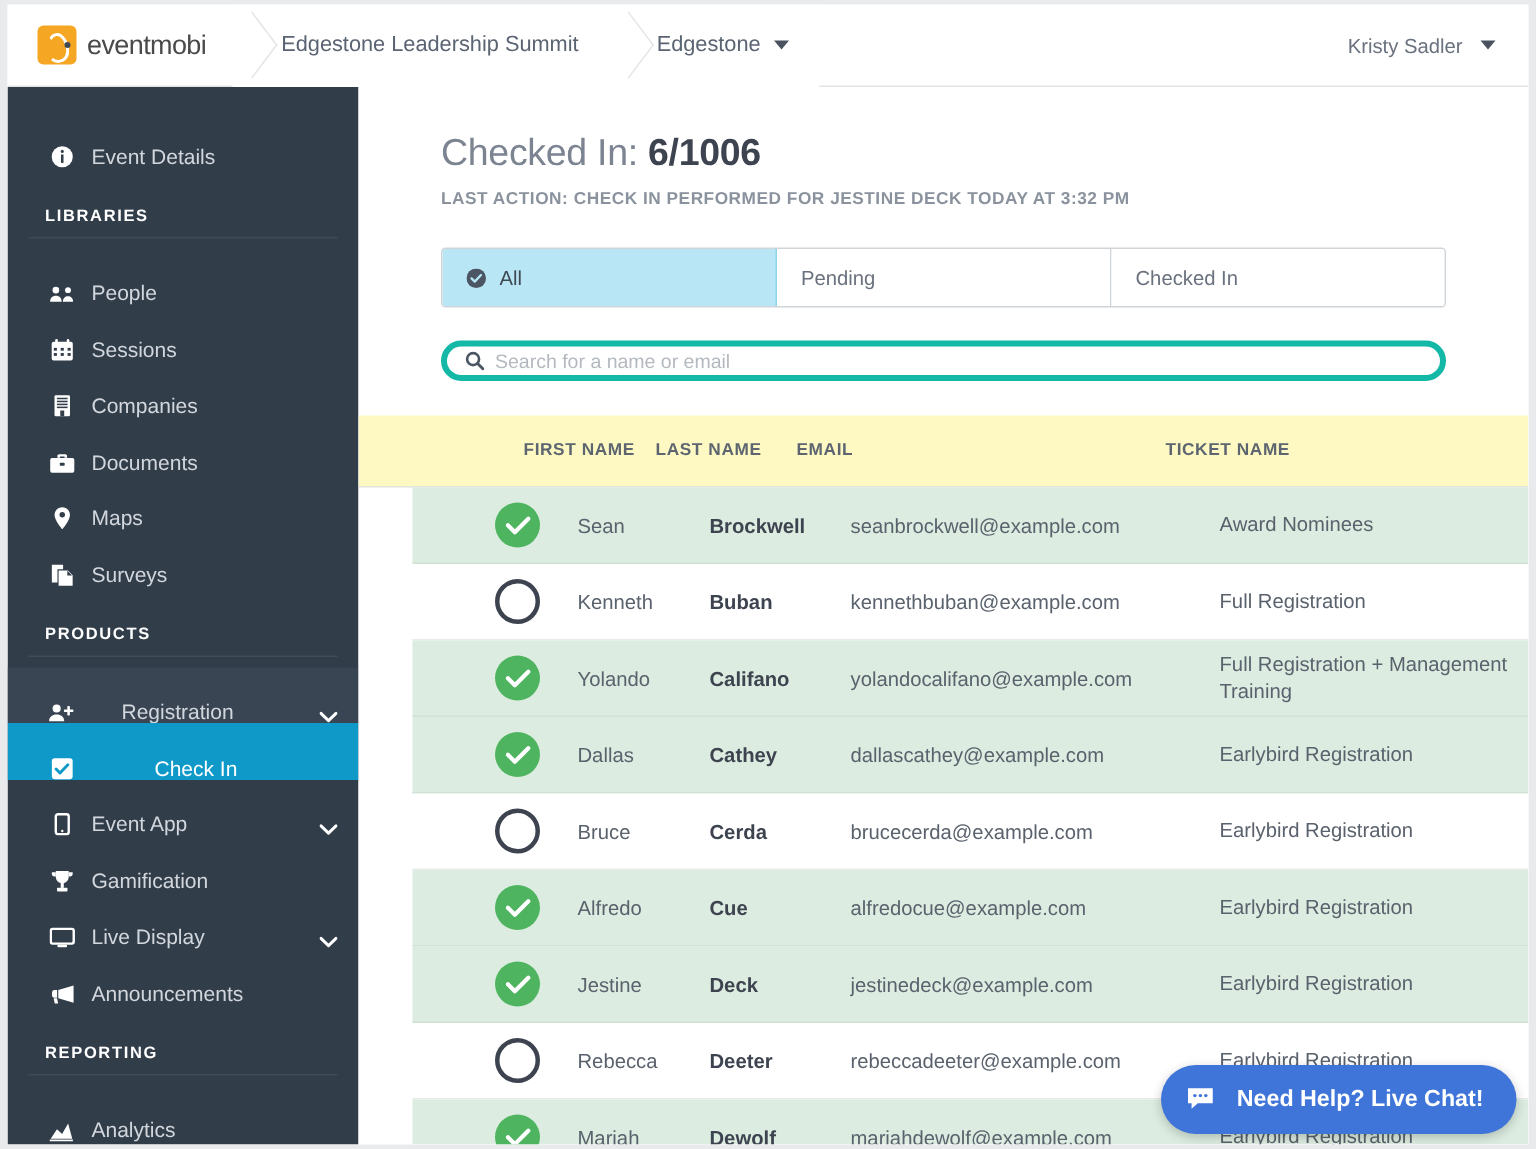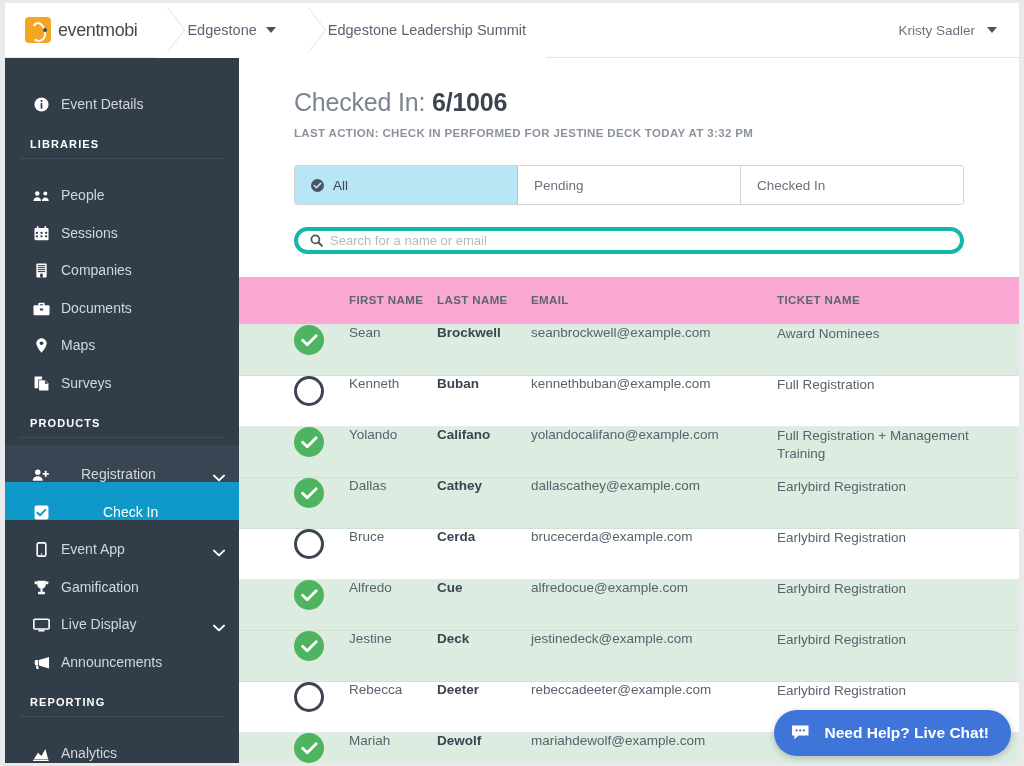--- a/index.html
+++ b/index.html
@@ -219,44 +219,45 @@
     font-size: 13px; color: #3d4450;
     font-family: "Liberation Sans", sans-serif;
     background: transparent;
   }
   .search-input::placeholder { color: #b4b9bf; }
 
   
   .table { margin-top: 23px; width: 100%; }
   .thead {
     display: flex;
-    background: #f9a8d4;
+    background: #fef9c3;
     height: 48px;
     align-items: center;
     border-bottom: 1px solid #dfe5e4;
   }
   .th {
     font-size: 11.5px; font-weight: bold;
     letter-spacing: 0.4px;
     color: #5d6670;
     text-transform: uppercase;
     line-height: 1.25;
   }
   .c-status { width: 110px; flex: none; padding-left: 55px; }
   .c-first  { width: 88px;  flex: none; }
   .c-last   { width: 94px;  flex: none; }
   .c-email  { width: 246px; flex: none; }
   .c-ticket { flex: 1; padding-right: 12px; }
 
   .trow {
-    display: flex; align-items: flex-start;
+    display: flex; align-items: center;
     min-height: 51px;
     border-bottom: 1px solid #e7ebe9;
     font-size: 13.5px;
     color: #5a626d;
+    margin-left: 36px;
   }
   .trow.green { background: #dcece0; border-bottom-color: #cfe2d4; }
   .trow.white { background: #ffffff; }
   .trow .c-last { font-weight: bold; color: #3d4450; }
   .trow .c-ticket { line-height: 1.35; }
 
   .mark-on, .mark-off {
     width: 30px; height: 30px; border-radius: 50%;
     display: flex; align-items: center; justify-content: center;
   }
@@ -283,26 +284,26 @@
 
 <div class="page">
 
   <div class="topbar">
     <div class="logo-wrap">
       <div class="logo-mark"></div>
       <span class="logo-text">eventmobi</span>
     </div>
 
     <div class="crumb">
+      <span class="crumb-title">Edgestone Leadership Summit</span>
+    </div>
+
+    <div class="crumb">
       <span>Edgestone</span>
       <span class="caret"></span>
-    </div>
-
-    <div class="crumb">
-      <span class="crumb-title">Edgestone Leadership Summit</span>
     </div>
 
     <div class="topbar-right">
       <span>Kristy Sadler</span>
       <span class="caret"></span>
     </div>
   </div>
 
   <div class="body-row">
 

